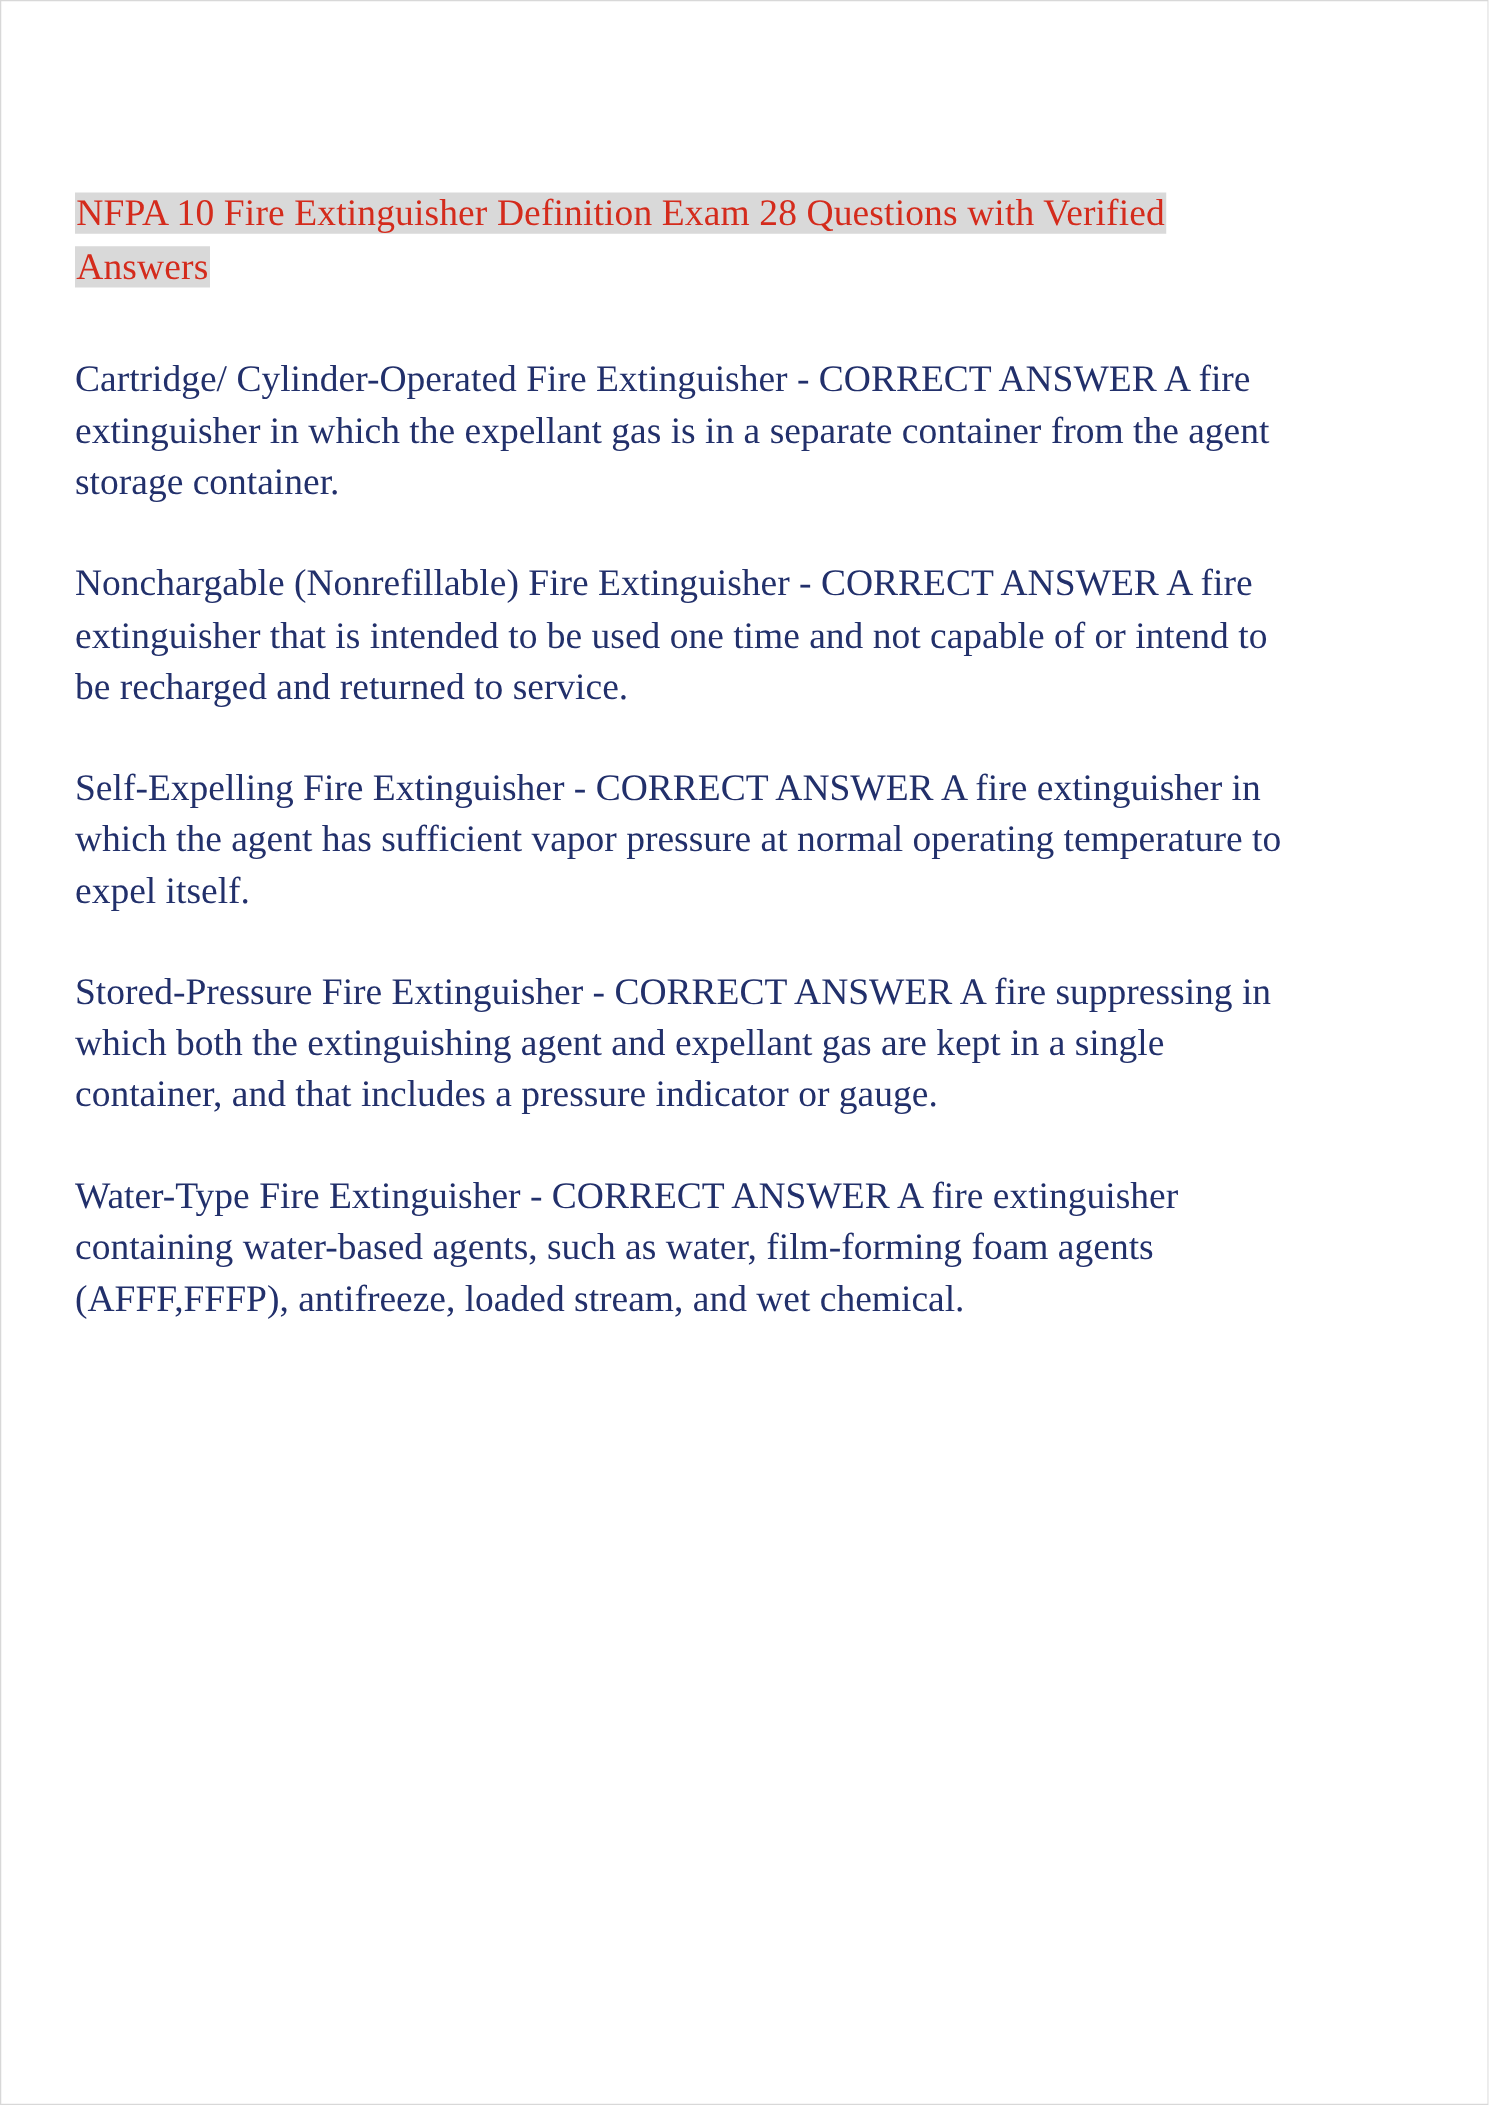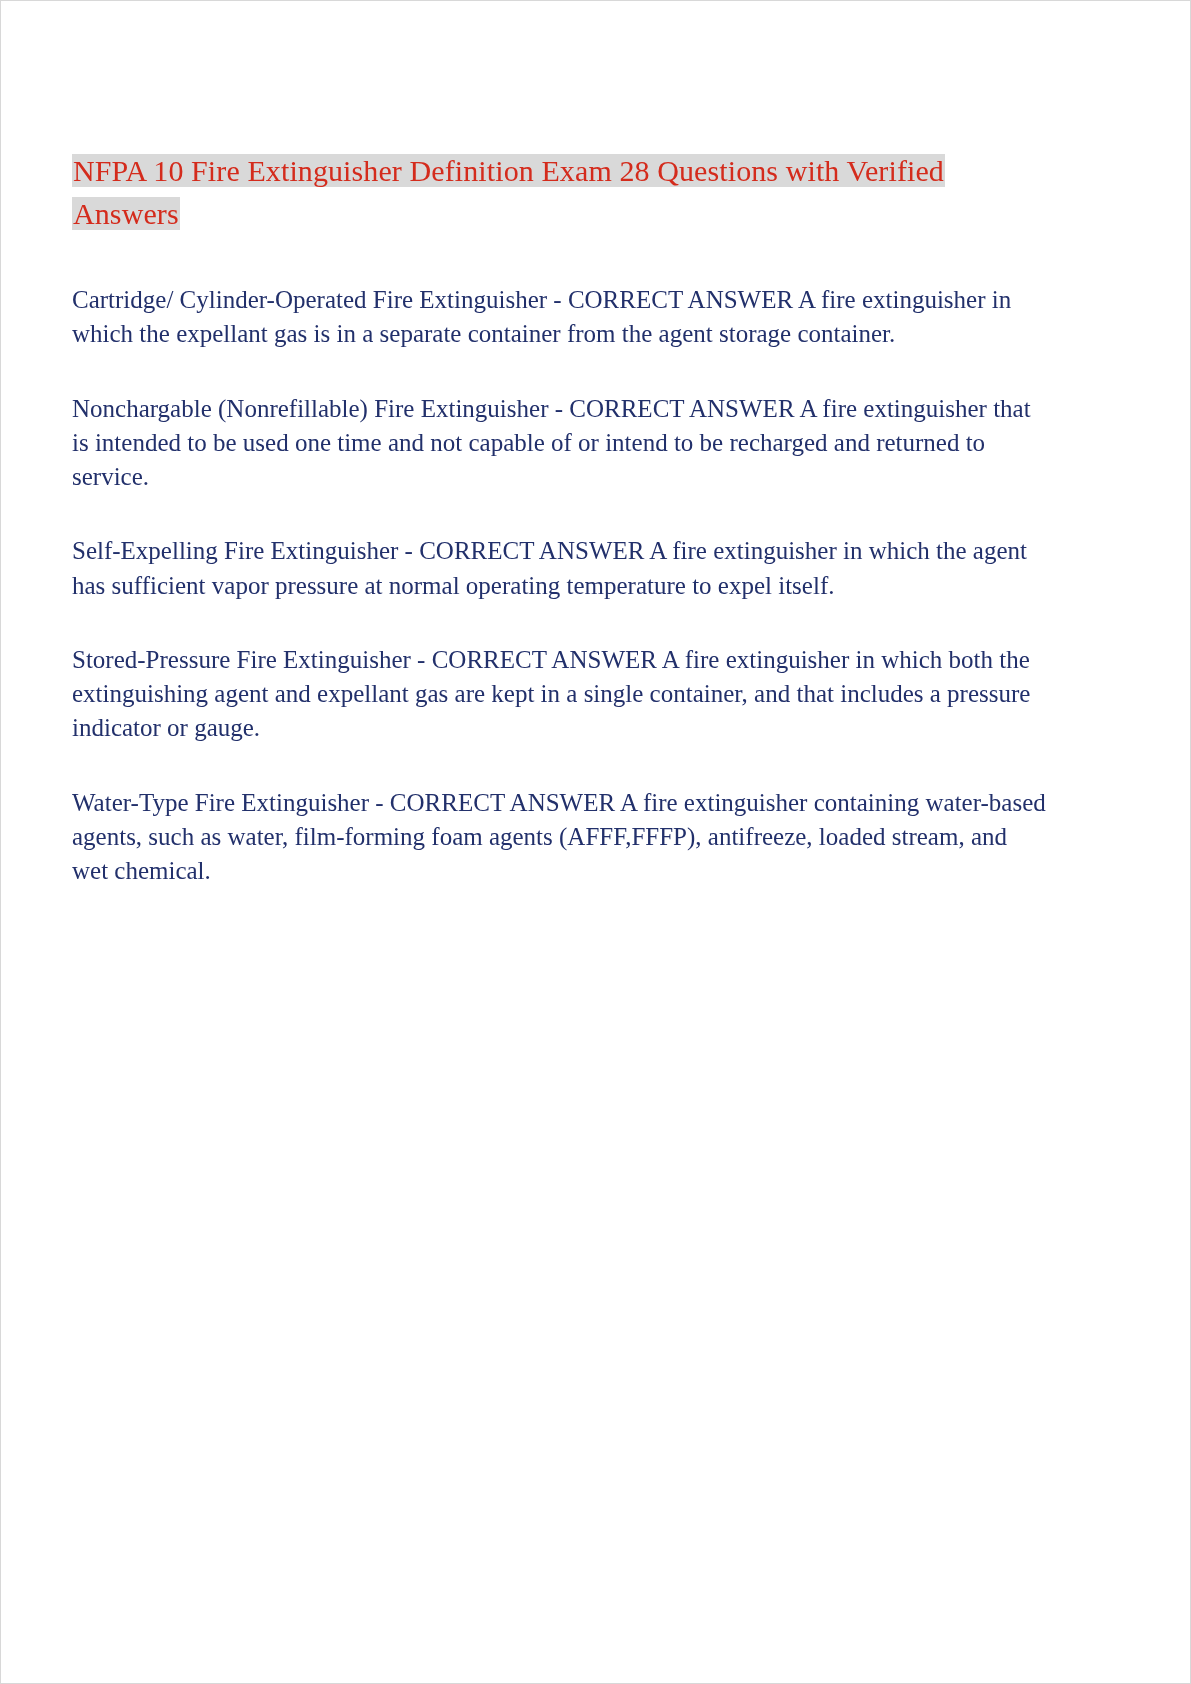--- a/index.html
+++ b/index.html
@@ -24,21 +24,21 @@
     left: 0;
     top: 0;
     width: 1191px;
     height: 1684px;
     border: 1px solid #d8d8d8;
     box-sizing: border-box;
     pointer-events: none;
   }
   .content {
     position: absolute;
-    left: 72px;
+    left: 60px;
     top: 150px;
     width: 975px;
   }
   .doc-title {
     color: #d42b1c;
     font-size: 30px;
     line-height: 1.42;
     font-weight: normal;
     margin: 0 0 0 0;
     letter-spacing: 0.1px;
@@ -47,21 +47,21 @@
     background: #d9d9d9;
     padding: 0 1px;
     box-decoration-break: clone;
     -webkit-box-decoration-break: clone;
   }
   .entries {
     margin-top: 48px;
   }
   .entry {
     color: #22306b;
-    font-size: 25px;
+    font-size: 30px;
     line-height: 1.37;
     margin-bottom: 40px;
     text-align: left;
   }
   .entry:last-child {
     margin-bottom: 16px;
   }
 </style>
 </head>
 <body>
@@ -70,18 +70,18 @@
   <div class="page-border"></div>
 
   <div class="content">
 
     <h1 class="doc-title"><span class="hl">NFPA 10 Fire Extinguisher Definition Exam 28 Questions with Verified Answers</span></h1>
 
     <div class="entries">
       <p class="entry">Cartridge/ Cylinder-Operated Fire Extinguisher - CORRECT ANSWER A fire extinguisher in which the expellant gas is in a separate container from the agent storage container.</p>
       <p class="entry">Nonchargable (Nonrefillable) Fire Extinguisher - CORRECT ANSWER A fire extinguisher that is intended to be used one time and not capable of or intend to be recharged and returned to service.</p>
       <p class="entry">Self-Expelling Fire Extinguisher - CORRECT ANSWER A fire extinguisher in which the agent has sufficient vapor pressure at normal operating temperature to expel itself.</p>
-      <p class="entry">Stored-Pressure Fire Extinguisher - CORRECT ANSWER A fire extinguisher in which both the extinguishing agent and expellant gas are kept in a single container, and that includes a pressure indicator or gauge.</p>
+      <p class="entry">Stored-Pressure Fire Extinguisher - CORRECT ANSWER A fire suppressing in which both the extinguishing agent and expellant gas are kept in a single container, and that includes a pressure indicator or gauge.</p>
       <p class="entry">Water-Type Fire Extinguisher - CORRECT ANSWER A fire extinguisher containing water-based agents, such as water, film-forming foam agents (AFFF,FFFP), antifreeze, loaded stream, and wet chemical.</p>
     </div>
 
   </div>
 </div>
 
 </body></html>

